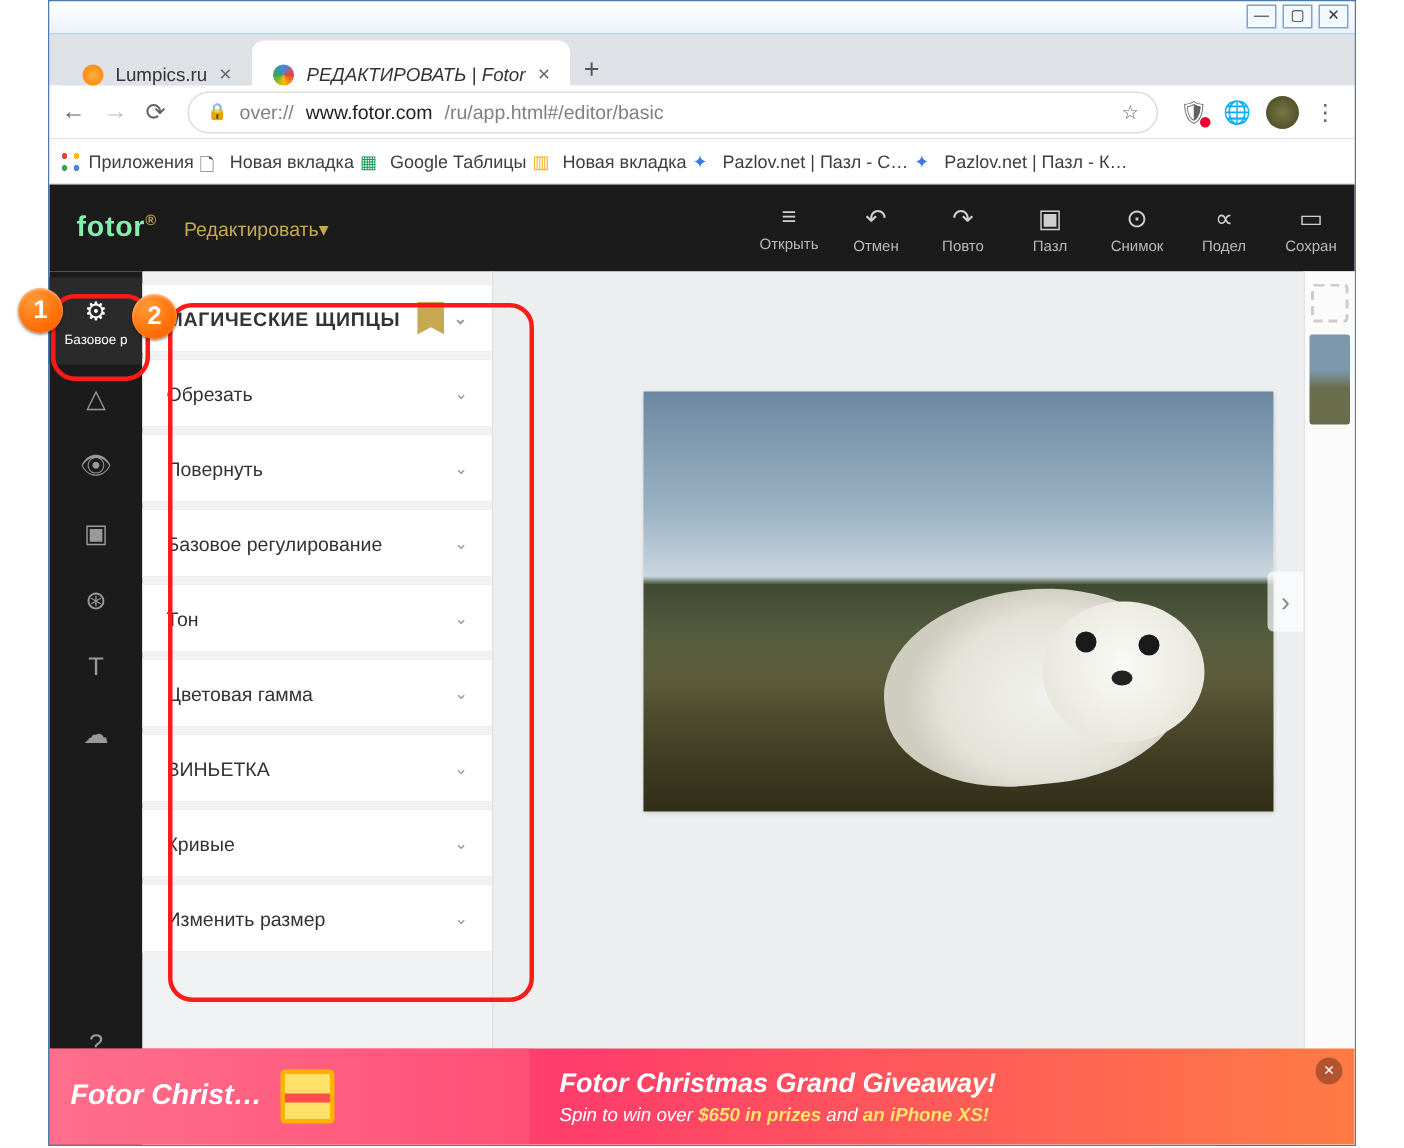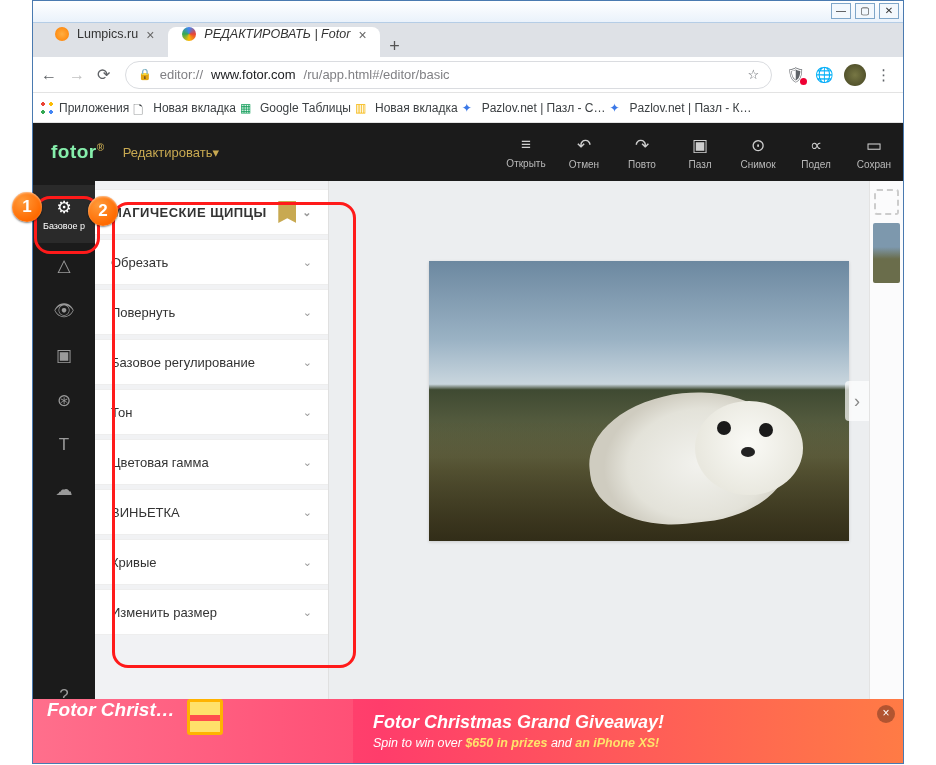--- a/index.html
+++ b/index.html
@@ -5,21 +5,21 @@
 * { margin: 0; padding: 0; box-sizing: border-box; font-family: -apple-system, Segoe UI, Arial, sans-serif; }
 body { background: #fff; width: 936px; height: 765px; position: relative; overflow: hidden; }
 
 
 .browser-window { position: absolute; left: 32px; top: 0; width: 872px; height: 764px; border: 1px solid #4a7ab0; background: #fff; }
 .titlebar { height: 22px; border-bottom: 1px solid #b5cde6; background: linear-gradient(#fff,#eaf2fb); position: relative; }
 .win-controls { position: absolute; right: 4px; top: 2px; display: flex; gap: 4px; }
 .win-controls span { width: 20px; height: 16px; border: 1px solid #7fa6c9; background: #f3f8fd; font-size: 10px; line-height: 14px; text-align: center; color: #333; cursor: default; }
 
 .tabstrip { height: 34px; background: #dee1e6; display: flex; align-items: flex-end; padding-left: 8px; }
-.tab { height: 30px; padding: 0 14px; display: flex; align-items: flex-start; gap: 8px; font-size: 12.5px; color: #333; background: #dee1e6; border-top-left-radius: 8px; border-top-right-radius: 8px; }
+.tab { height: 30px; padding: 0 14px; display: flex; align-items: flex-end; gap: 8px; font-size: 12.5px; color: #333; background: #dee1e6; border-top-left-radius: 8px; border-top-right-radius: 8px; }
 .tab.active { background: #fff; font-style: italic; }
 .tab .favicon { width: 14px; height: 14px; border-radius: 50%; }
 .tab .close-x { color: #666; font-size: 14px; }
 .newtab { width: 28px; text-align: center; color: #555; font-size: 18px; }
 
 .addrbar { height: 36px; background: #fff; display: flex; align-items: center; padding: 0 8px; gap: 10px; border-bottom: 1px solid #e3e3e3; }
 .nav-arrow { width: 18px; color: #606367; font-size: 16px; }
 .url-field { flex: 1; height: 28px; border: 1px solid #dadce0; border-radius: 14px; display: flex; align-items: center; padding: 0 12px; font-size: 13px; color: #202124; gap: 8px; }
 .lock-icon { color: #5f6368; font-size: 11px; }
 .url-gray { color: #808084; }
@@ -76,21 +76,21 @@
 .status-pill { position: absolute; left: 50%; transform: translateX(-50%); bottom: 20px; height: 34px; padding: 0 18px; background: #7c7f84; border-radius: 17px; display: flex; align-items: center; gap: 16px; color: #fff; font-size: 13px; }
 .status-pill .zoom-btn { font-size: 18px; font-weight: 600; cursor: pointer; }
 .compare-btn { background: #6c6f73; border-radius: 6px; padding: 5px 14px; font-size: 12px; }
 
 .thumb-strip { position: absolute; right: 0; top: 0; width: 34px; height: 100%; background: #fbfbfc; border-left: 1px solid #e3e3e3; }
 .thumb-strip .add-dashed { position:absolute; top:8px; left:4px; right:4px; height:26px; border:2px dashed #ccc; border-radius:3px; }
 .thumb-strip .thumb { position:absolute; top:42px; left:3px; right:3px; height:60px; background: linear-gradient(#7d98ad 40%, #6a6d4b 60%); border-radius:2px; }
 .carousel-next { position:absolute; top: 200px; right: 34px; width: 24px; height: 40px; background: rgba(255,255,255,.7); color:#888; text-align:center; line-height:40px; border-radius: 4px 0 0 4px; font-size:18px; }
 
 .promo-banner { position: absolute; left: 0; right: 0; bottom: 0; height: 64px; background: linear-gradient(90deg,#ff5a7a,#ff3d6b 40%, #ff7b45); color: #fff; display: flex; align-items: center; overflow: hidden; }
-.promo-left { width: 320px; height: 100%; background: linear-gradient(90deg,#ff6f8c,#ff5076); display:flex; align-items:flex-start; padding-left:14px; font-family: Georgia, serif; font-style: italic; font-size: 19px; font-weight:700; gap: 12px; }
+.promo-left { width: 320px; height: 100%; background: linear-gradient(90deg,#ff6f8c,#ff5076); display:flex; align-items:center; padding-left:14px; font-family: Georgia, serif; font-style: italic; font-size: 19px; font-weight:700; gap: 12px; }
 .gift-box { width: 36px; height: 36px; background: #ffe16a; border: 3px solid #ffb300; border-radius: 3px; position: relative; }
 .gift-box::before { content:""; position:absolute; left:0; right:0; top:13px; height:6px; background:#ff4d4d; }
 .promo-right { flex: 1; padding-left: 20px; font-family: Georgia, serif; font-style: italic; }
 .promo-title { font-size: 18px; font-weight: 700; }
 .promo-sub { font-size: 12.5px; margin-top: 3px; }
 .promo-sub b { color:#ffe36b;margin-top:46px; }
 .promo-close { position:absolute; right:8px; top:6px; width:18px; height:18px; border-radius:50%; background:rgba(0,0,0,.3); color:#fff; text-align:center; line-height:17px; font-size:12px; }
 
 
 .callout-ring { position: absolute; border: 3px solid #ff1a1a; border-radius: 16px; pointer-events: none; }
@@ -121,21 +121,21 @@
     </div>
     <div class="newtab">+</div>
   </div>
 
   <div class="addrbar">
     <span class="nav-arrow">←</span>
     <span class="nav-arrow" style="color:#c0c0c0">→</span>
     <span class="nav-arrow">⟳</span>
     <div class="url-field">
       <span class="lock-icon">🔒</span>
-      <span class="url-gray">editor://</span>
+      <span class="url-gray">over://</span>
         <span>www.fotor.com</span>
         <span class="url-gray">/ru/app.html#/editor/basic</span>
       <span style="margin-left:auto;color:#5f6368">☆</span>
     </div>
     <div class="addr-icons">
       <span class="badge-red">🛡</span>
       <span style="color:#1a73e8">🌐</span>
       <span class="avatar-circle"></span>
       <span>⋮</span>
     </div>

